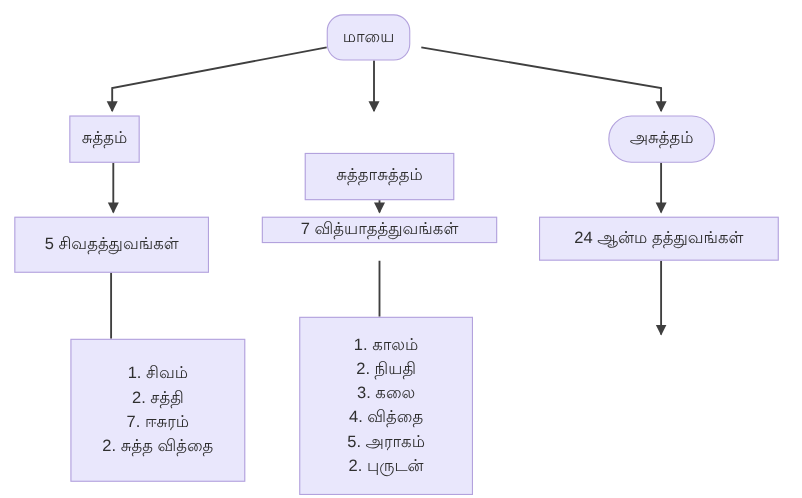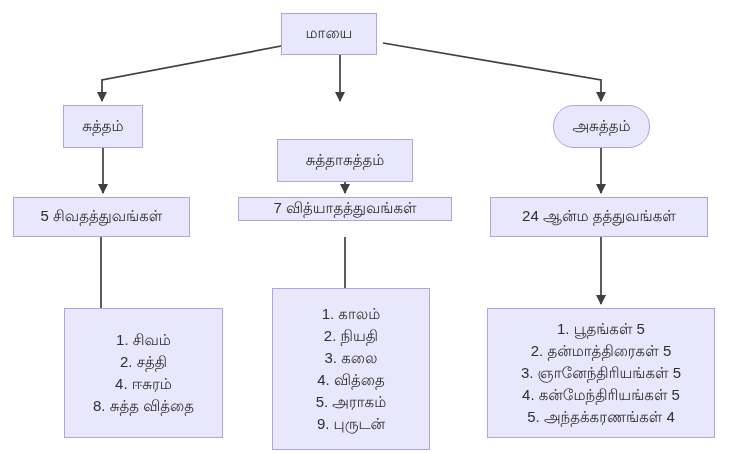--- a/index.html
+++ b/index.html
@@ -40,25 +40,25 @@
     align-items: center;
     justify-content: center;
     text-align: center;
     font-size: 15px;
     z-index: 1;
   }
   .list {
     flex-direction: column;
     line-height: 22px;
   }
-  .root { left: 281px; top: 13px;  width: 96px;  height: 42px; }
-  .cat0 { left: 63px;  top: 105px; width: 80px;  height: 43px; }
+  .root { left: 297px; top: 13px;  width: 76px;  height: 42px; border-radius: 15px; }
+  .cat0 { left: 63px;  top: 105px; width: 64px;  height: 43px; }
   .cat1 { left: 277px; top: 105px; width: 136px; height: 43px; margin-top: 34px; }
   .cat2 { left: 553px; top: 105px; width: 97px;  height: 43px; border-radius: 21px; }
-  .g0   { left: 13px;  top: 197px; width: 177px; height: 40px; text-align: center; }
+  .g0   { left: 13px;  top: 197px; width: 177px; height: 51px; text-align: center; }
   .g1   { left: 238px; top: 197px; width: 214px; height: 24px; }
   .g2   { left: 490px; top: 197px; width: 218px; height: 40px; }
   .l0   { left: 28px;  top: 308px; width: 159px; height: 130px; margin-left: 36px; }
   .l1   { left: 272px; top: 288px; width: 158px; height: 162px; }
   .l2   { left: 487px; top: 308px; width: 228px; height: 130px; }
 </style>
 </head>
 <body>
 
 <div class="canvas">
@@ -86,32 +86,25 @@
   <div class="node cat1">சுத்தாசுத்தம்</div>
   <div class="node cat2">அசுத்தம்</div>
 
   <div class="node g0">5 சிவதத்துவங்கள்</div>
   <div class="node g1">7 வித்யாதத்துவங்கள்</div>
   <div class="node g2">24 ஆன்ம தத்துவங்கள்</div>
 
   <div class="node list l0">
       <div>1. சிவம்</div>
       <div>2. சத்தி</div>
-      <div>4. ஈசுரம்</div>
-      <div>8. சுத்த வித்தை</div>
+      <div>7. ஈசுரம்</div>
+      <div>2. சுத்த வித்தை</div>
     </div>
   <div class="node list l1">
       <div>1. காலம்</div>
       <div>2. நியதி</div>
       <div>3. கலை</div>
       <div>4. வித்தை</div>
       <div>5. அராகம்</div>
-      <div>9. புருடன்</div>
-    </div>
-  <div class="node list l2">
-      <div>1. பூதங்கள் 5</div>
-      <div>2. தன்மாத்திரைகள் 5</div>
-      <div>3. ஞானேந்திரியங்கள் 5</div>
-      <div>4. கன்மேந்திரியங்கள் 5</div>
-      <div>5. அந்தக்கரணங்கள் 4</div>
+      <div>2. புருடன்</div>
     </div>
 
 </div>
 
 </body></html>

